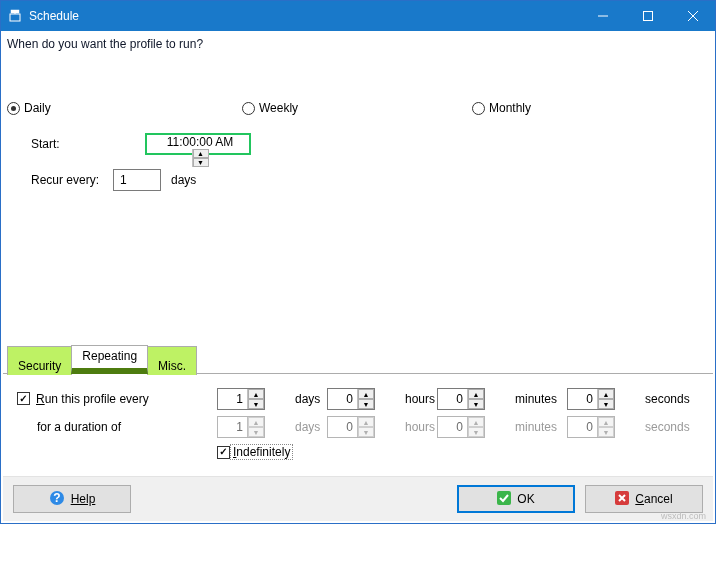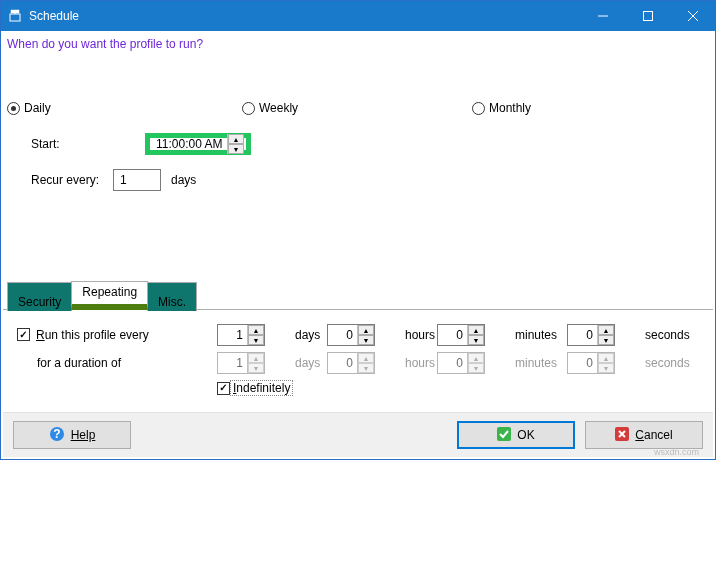--- a/index.html
+++ b/index.html
@@ -1,60 +1,60 @@
 <!DOCTYPE html>
 <html><head>
 <meta charset="utf-8">
 <style>
 * { box-sizing: border-box; font-family: "Segoe UI", Tahoma, sans-serif; font-size: 12px; }
 body { margin: 0; padding: 0; background: #fff; }
-.window { width: 716px; height: 460px; border: 1px solid #2a6fc7; display: flex; flex-direction: column; position: relative; background: #fff;}
+.window { width: 716px; height: 524px; border: 1px solid #2a6fc7; display: flex; flex-direction: column; position: relative; background: #fff;}
 .titlebar { height: 30px; background: #1979ca; display: flex; align-items: center; color: #fff; }
 .titlebar .app-icon { width: 16px; height: 16px; margin: 0 6px; display:flex; align-items:center; justify-content:center; }
 .titlebar .title { flex: 1; font-size: 12px; }
 .titlebar .win-btn { width: 45px; height: 30px; display:flex; align-items:center; justify-content:center; cursor:pointer; }
 .content { flex: 1; display: flex; flex-direction: column; padding: 4px 2px 2px 2px; }
-.question { padding: 2px 4px 4px 4px; color: #6d28d9; }
+.question { padding: 2px 4px 4px 4px; color: #0f172a; }
 .freq-row { display:flex; gap: 0; align-items:center; padding: 2px 4px 8px 4px; margin-top: 44px; }
 .freq-col { display:flex; align-items:center; gap: 4px; }
 .freq-col:first-child { width: 235px; }
 .freq-col:nth-child(2) { width: 230px; align-items: center; }
 .radio { width: 13px; height: 13px; border: 1px solid #333; border-radius: 50%; display:inline-flex; align-items:center; justify-content:center; background:#fff; cursor:pointer;}
 .radio.checked::after { content:""; width:5px; height:5px; border-radius:50%; background:#333; }
 .top-panel { padding: 10px 12px 10px 28px; }
 .row { display:flex; align-items:center; gap: 10px; margin-bottom: 14px; }
 .lbl { min-width: 56px; }
 .date-field { width: 104px; height: 22px; border:1px solid #7a7a7a; display:flex; align-items:center; padding: 0 4px; gap:4px; background:#fff; position:relative;}
 .date-field .cal { width:16px; height:16px; display:flex; align-items:center; justify-content:center; }
 .date-field .dd { position:absolute; right:2px; top:2px; width:14px; height:17px; display:flex; align-items:center; justify-content:center; border-left:1px solid transparent; cursor:pointer;}
-.time-field { width: 106px; height: 22px; border:5px solid #22c55e; display:flex; align-items:center; padding: 0 2px 0 6px; background:#fff; }
+.time-field { width: 106px; height: 22px; border:2px solid #22c55e; display:flex; align-items:center; padding: 0 2px 0 6px; background:#fff;flex-direction:column; }
 .time-field .val { flex:1;}
 .spinner-btns { width:17px; height:20px; display:flex; flex-direction:column; border-left:1px solid #c0c0c0; }
 .spinner-btns div { flex:1; display:flex; align-items:center; justify-content:center; background:#efefef; border:1px solid #adadad; cursor:pointer; font-size:7px; line-height:1;}
 .num-input { width: 48px; height: 22px; border:1px solid #7a7a7a; text-align:center; padding:2px;}
 .spin-input { width: 48px; height:22px; border:1px solid #7a7a7a; display:flex; align-items:center; background:#fff;}
 .spin-input .val { flex:1; text-align:right; padding-right:4px;}
 .spin-input.disabled { background:#fff; color:#6d6d6d; border-color:#b5b5b5;}
 .spin-input.disabled .spinner-btns div{ background:#f4f4f4; border-color:#cfcfcf; color:#b0b0b0;}
 .filler { flex: 1; }
 .tabs { display:flex; border-bottom:1px solid #acacac; padding-left:4px; }
 .tab { padding: 3px 10px 3px 10px; border:1px solid #acacac; border-bottom:none; background:#fff; margin-right:-1px; position:relative; top:1px; cursor:pointer; color:#000;}
-.tab.inactive { background:#0f766e; top:2px; padding-top:12px; padding-bottom:2px;}
+.tab.inactive { background:#bef264; top:2px; padding-top:12px; padding-bottom:2px;}
 .tab.active { background:#fff; z-index:2; border-bottom:6px solid #4d7c0f;}
 .tab-body { padding: 14px 14px 10px 14px; }
 .check { width:13px; height:13px; border:1px solid #333; display:inline-flex; align-items:center; justify-content:center; background:#fff; cursor:pointer; font-size:10px; line-height:1;}
 .check.checked::after { content:"✓"; color:#000; font-weight:bold;}
 .rep-row { display:grid; grid-template-columns: 200px 70px 40px 70px 40px 70px 60px 70px 60px; align-items:center; margin-bottom:6px; gap:0;}
 .unit-lbl { padding-left: 8px;}
 .unit-lbl.disabled { color:#9a9a9a;}
 .button-row { display:flex; padding: 8px 10px; gap: 10px; border-top: 0; background:#f0f0f0; border-top:1px solid #e3e3e3;}
 .btn { width: 118px; height: 28px; border:1px solid #adadad; background:#e1e1e1; display:flex; align-items:center; justify-content:center; gap:6px; cursor:pointer;}
 .btn.default { border:2px solid #0078d7;}
 .u { text-decoration: underline; text-decoration-style: solid;}
-.watermark { position:absolute; right:16px; bottom:2px; font-size:9px; color:#bcbcbc; z-index:10;}
+.watermark { position:absolute; right:9px; bottom:2px; font-size:9px; color:#bcbcbc; z-index:10;}
 .indef-label { border: 1px dotted #888; padding: 0 2px;}
 </style>
 </head>
 <body>
 
 <div class="window">
 
   <div class="titlebar">
     <span class="app-icon">
       <svg width="14" height="14" viewBox="0 0 14 14">

